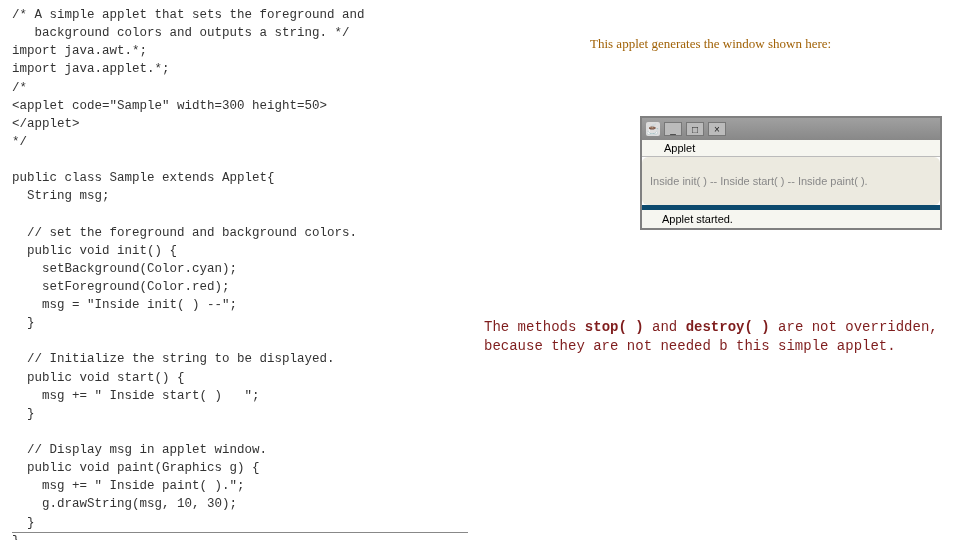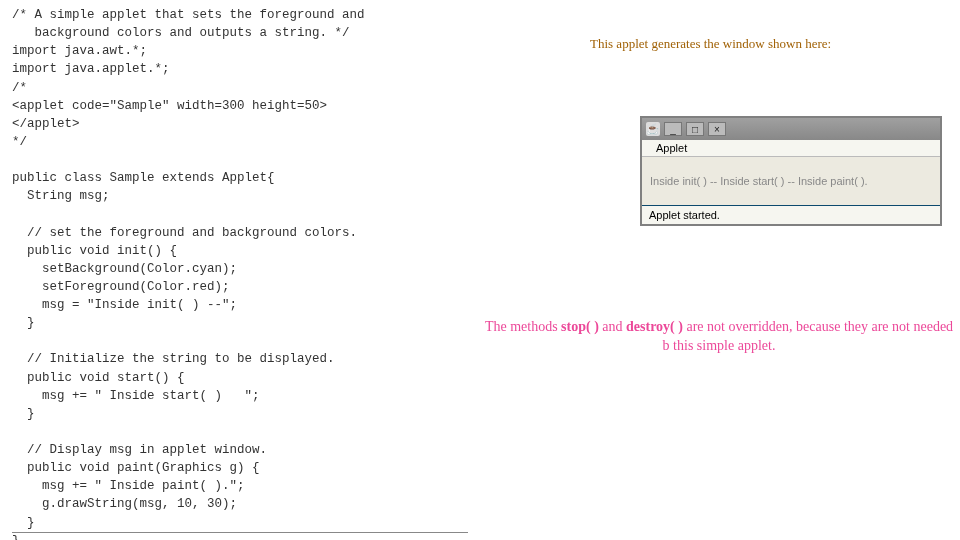--- a/index.html
+++ b/index.html
@@ -64,47 +64,47 @@
     background: #bbb;
     border: 1px solid #777;
     display: inline-flex; align-items: center; justify-content: center;
     font-size: 10px;
     color: #222;
   }
   .menubar {
     background: #f6f6f0;
     border-bottom: 1px solid #bbb;
     font-size: 11px;
-    padding: 2px 14px;
+    padding: 2px 22px;
   }
   .applet-body {
     background: #eceae0;
     height: 48px;
     display: flex;
     align-items: center;
     padding-left: 8px;
     font-size: 11px;
     color: #888;
+    border-radius: 6px;
   }
   .statusbar {
     background: #f6f6f0;
-    border-top: 1px solid #0c4a6e;
+    border-top: 5px solid #0c4a6e;
     font-size: 11px;
-    padding: 3px 7px;
+    padding: 3px 20px;
   }
   .note {
     position: absolute;
     left: 484px;
     top: 318px;
     width: 470px;
-    font-family: Liberation Serif, serif;
+    font-family: Liberation Mono, monospace;
     font-size: 14px;
     line-height: 1.35;
-    color: #ec4899;
-    text-align: center;
+    color: #7f1d1d;
   }
   .bold { font-weight: bold; }
   .hr {
     position: absolute;
     left: 12px;
     top: 532px;
     width: 456px;
     border-top: 1px solid #888;
   }
 </style>

